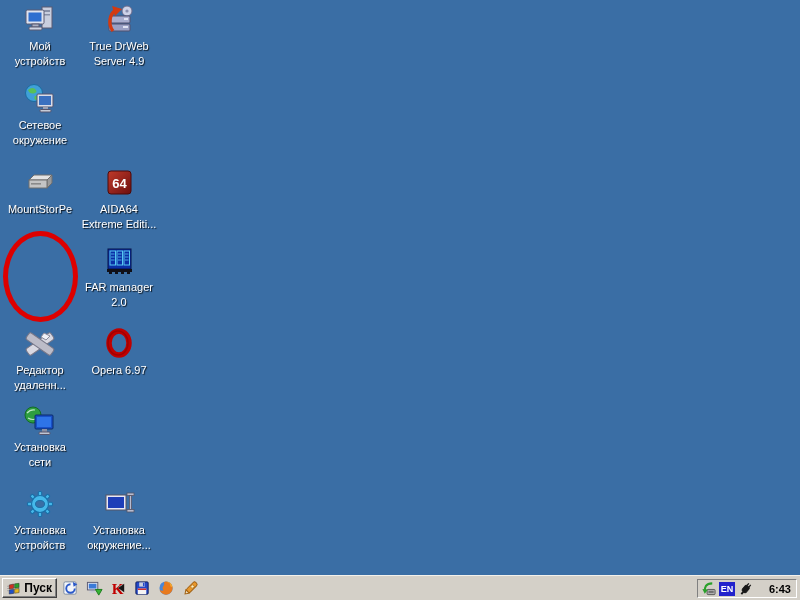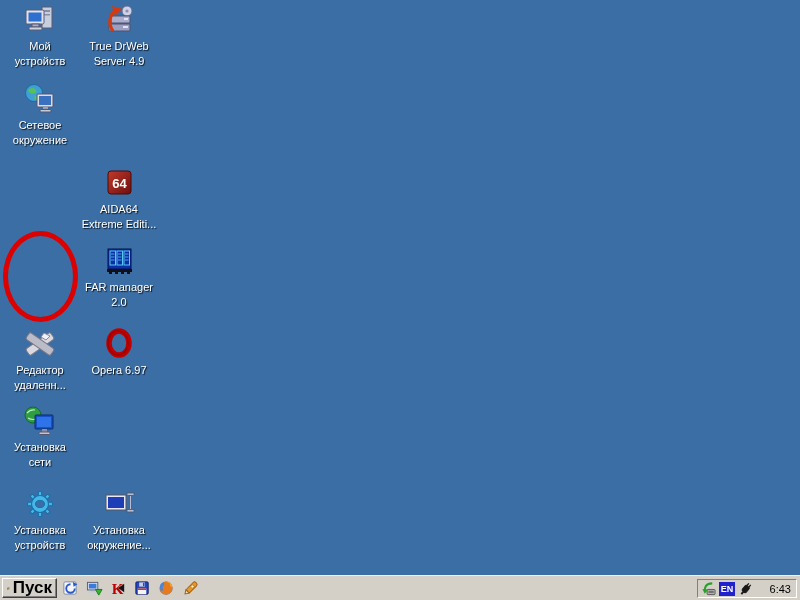--- a/index.html
+++ b/index.html
@@ -22,31 +22,31 @@
   
   .annot{position:absolute;left:3px;top:231px;width:75px;height:91px;box-sizing:border-box;
          border:5px solid #DD0000;border-radius:50%;pointer-events:none;z-index:5;}
   
   .taskbar{position:absolute;left:0;bottom:0;width:800px;height:25px;background:#D4D0C8;
            border-top:1px solid #f3f1ec;box-sizing:border-box;z-index:10;}
   .start{position:absolute;left:2px;top:2px;width:55px;height:20px;background:#D4D0C8;
          border:1px solid;border-color:#fff #404040 #404040 #fff;
          box-shadow:inset -1px -1px 0 #808080;
          display:flex;align-items:center;gap:3px;padding:0 4px;box-sizing:border-box;cursor:pointer;}
-  .start span{font-size:17px;font-weight:bold;color:#000;}
+  .start span{font-size:12px;font-weight:bold;color:#000;}
   .ql{position:absolute;left:61px;top:3px;display:flex;gap:6px;align-items:center;height:18px;}
   .qlbtn{width:18px;height:18px;display:flex;align-items:center;justify-content:center;cursor:pointer;}
   .qlbtn svg{width:17px;height:17px;}
   .tray{position:absolute;right:3px;top:3px;width:100px;height:19px;box-sizing:border-box;
         border:1px solid;border-color:#808080 #fff #fff #808080;
         display:flex;align-items:center;gap:3px;padding:0 3px;}
   .tray svg{width:15px;height:15px;}
   .lang{width:16px;height:14px;background:#2222CC;color:#fff;font-size:9px;font-weight:bold;
         display:flex;align-items:center;justify-content:center;cursor:pointer;}
-  .clock{margin-left:auto;font-size:11px;color:#000;padding-right:2px;cursor:default;}
+  .clock{margin-left:auto;font-size:11px;color:#000;padding-right:2px;cursor:default;font-weight:bold;}
 </style>
 </head>
 <body>
 
 <div class="desktop">
 
   <div class="cell r1 c1">
     <div class="ic">
         <svg viewBox="0 0 32 32">
       <rect x="18" y="3" width="10" height="21" fill="#c9cede" stroke="#5a5a72"></rect>
@@ -89,20 +89,32 @@
       <rect x="15" y="13" width="12" height="9" fill="#3a70c0"></rect>
       <rect x="19" y="24" width="5" height="2.5" fill="#9aa0b4"></rect>
       <rect x="16" y="26.5" width="11" height="2.5" rx="1" fill="#c6cbd8" stroke="#55556e"></rect>
     </svg>
       </div>
     <span class="lbl">Сетевое</span>
     <span class="lbl">окружение</span>
   </div>
 
 
+  <div class="cell r3 c1">
+    <div class="ic">
+        <svg viewBox="0 0 32 32">
+      <polygon points="5,13 10,8 28,8 23,13" fill="#e3e3e3" stroke="#6e6e6e"></polygon>
+      <polygon points="23,13 28,8 28,16 23,21" fill="#9a9a9a" stroke="#6e6e6e"></polygon>
+      <rect x="5" y="13" width="18" height="8" fill="#c4c4c4" stroke="#6e6e6e"></rect>
+      <rect x="7" y="16" width="10" height="1.6" fill="#8a8a8a"></rect>
+    </svg>
+      </div>
+    <span class="lbl">MountStorPe</span>
+    <span class="lbl"></span>
+  </div>
 
   <div class="cell r3 c2">
     <div class="ic">
         <svg viewBox="0 0 32 32">
       <defs>
             <linearGradient id="ag" x1="0" y1="0" x2="1" y2="1">
         <stop offset="0" stop-color="#c03a2a"></stop>
               <stop offset="1" stop-color="#6d0f0f"></stop>
       </linearGradient>
           </defs>

